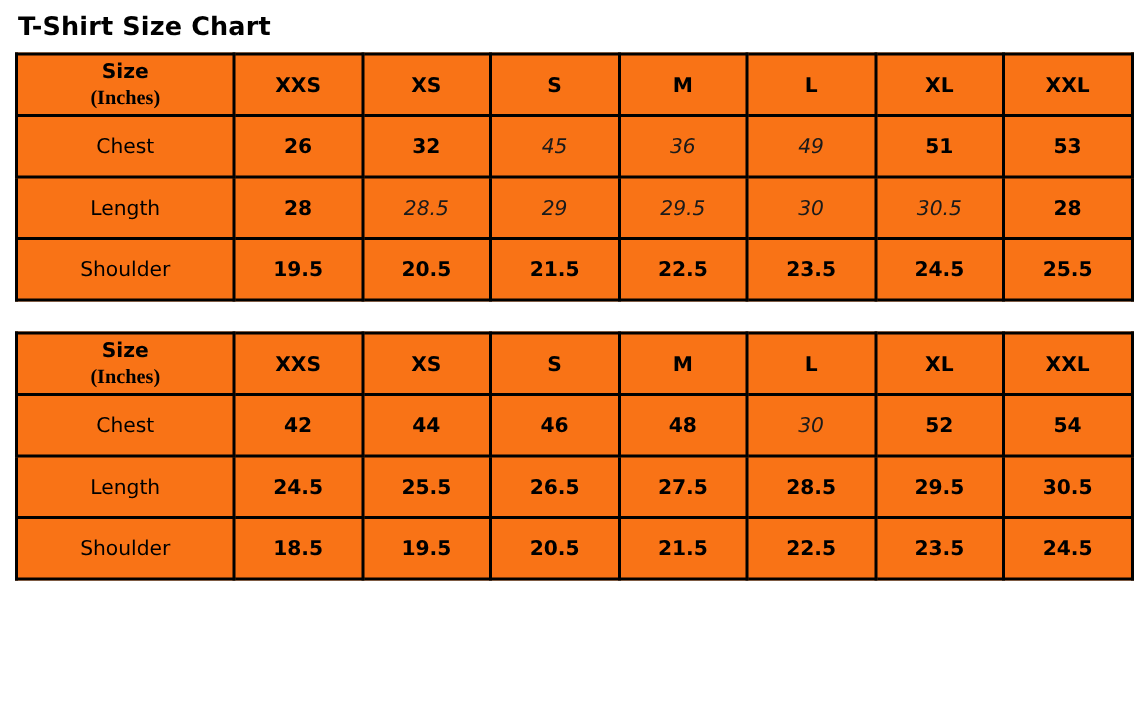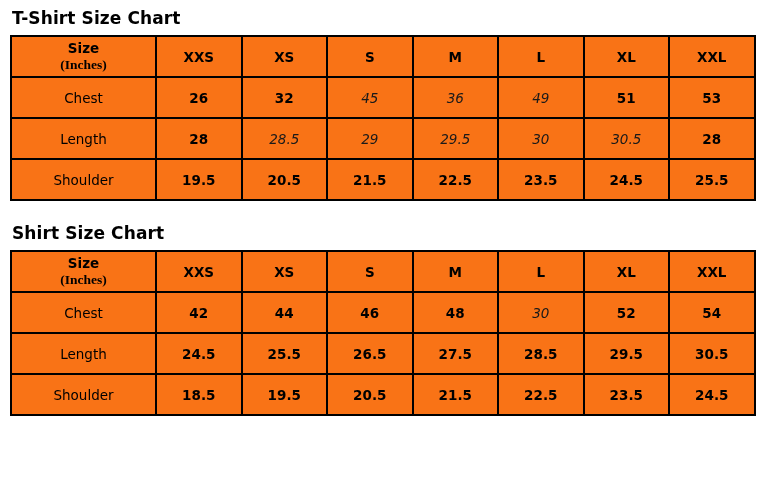--- a/index.html
+++ b/index.html
@@ -137,21 +137,20 @@
           <td class="val">24.5</td>
           <td class="val">25.5</td>
         </tr>
       </tbody>
     </table>
   </div>
 
   <div class="spacer"></div>
 
   <div class="chart-block">
-    <div class="chart-title">Shirt Size Chart</div>
     <table class="size-table">
       <colgroup>
         <col class="c-label">
           <col class="c-data">
           <col class="c-data">
           <col class="c-data">
         <col class="c-data">
           <col class="c-data">
           <col class="c-data">
           <col class="c-data">

